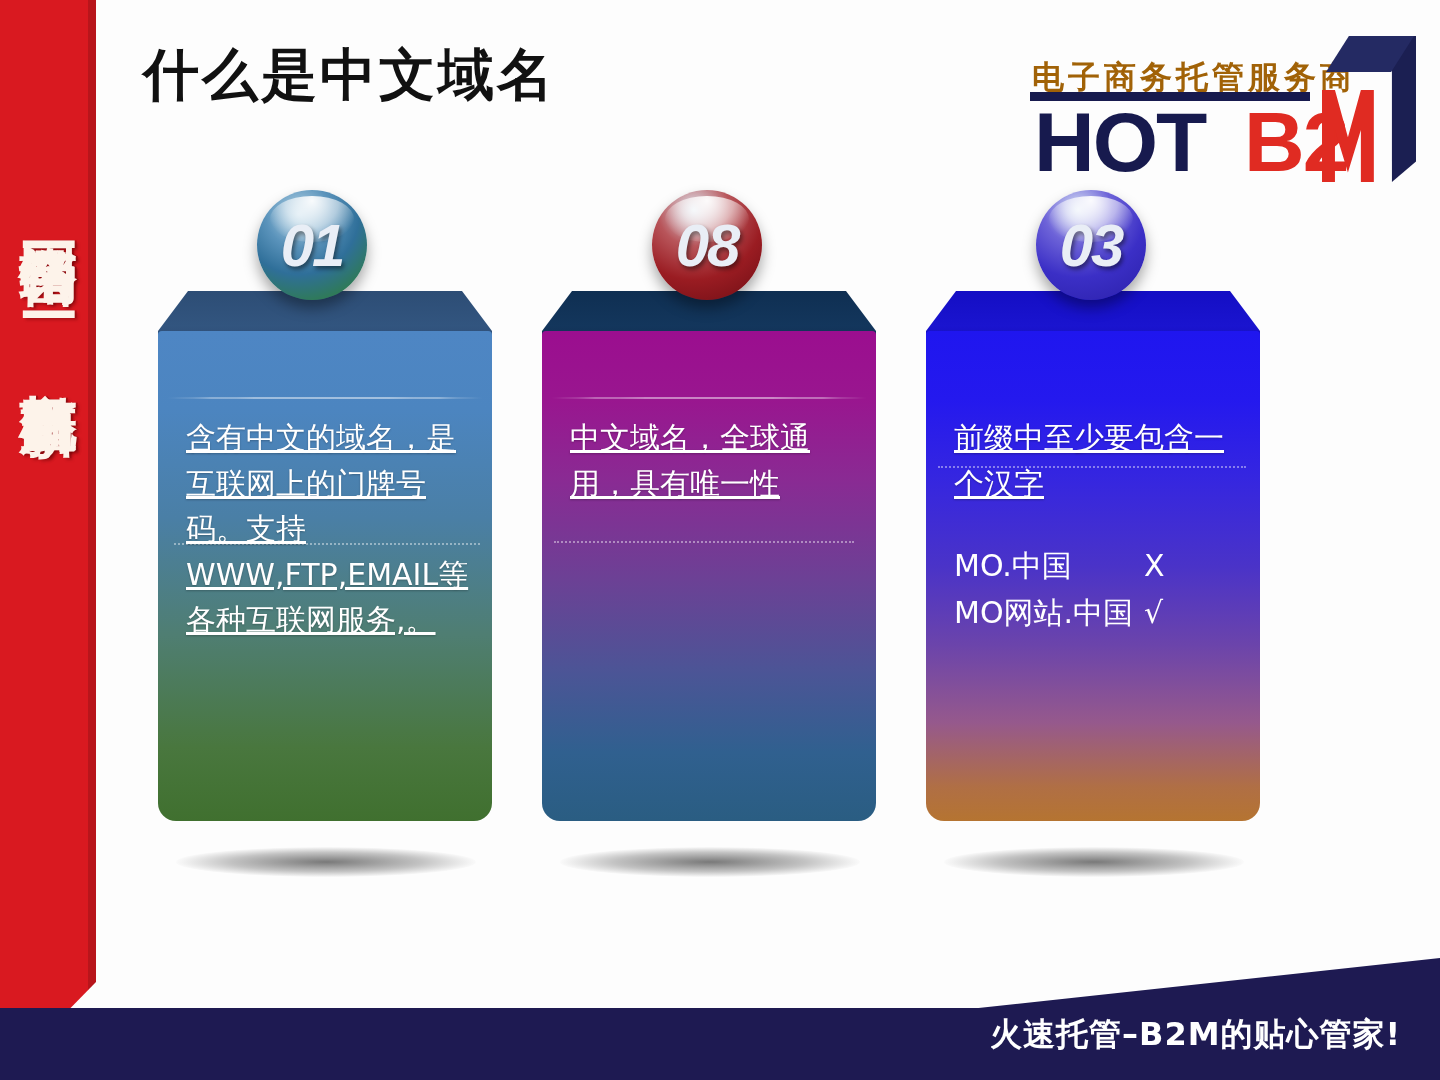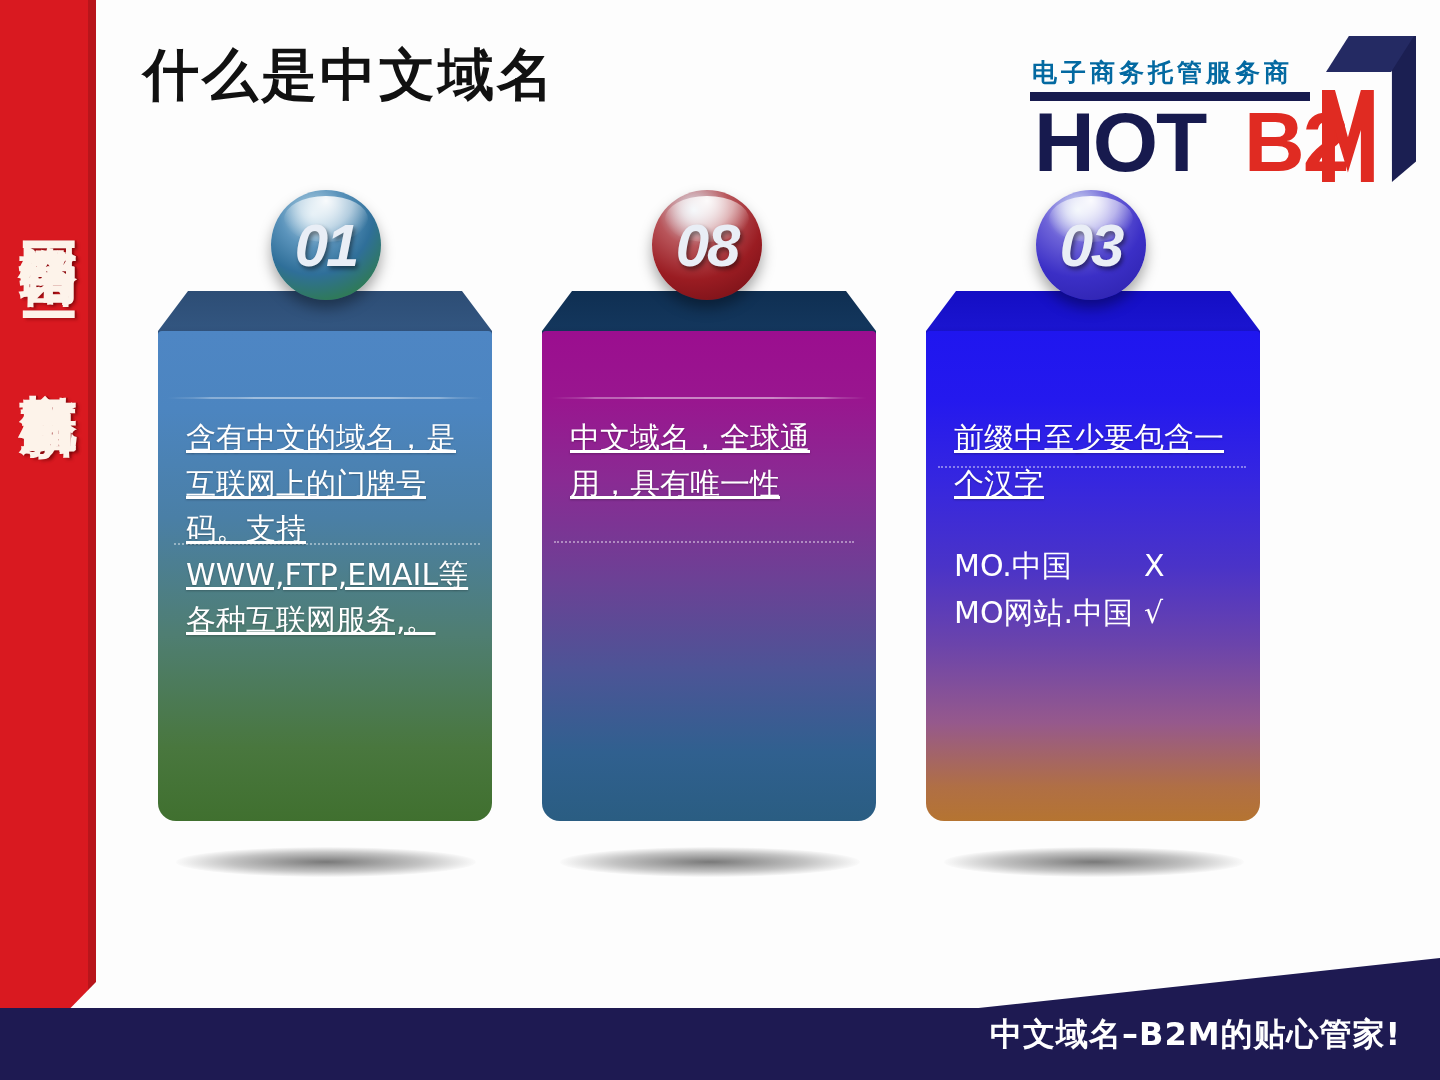--- a/index.html
+++ b/index.html
@@ -23,22 +23,22 @@
            font-size:58px;line-height:1.06;font-weight:700;color:#fdf3ea;
            letter-spacing:2px;
            text-shadow:2px 0 0 rgba(140,10,14,.55), 3px 2px 3px rgba(90,0,0,.35);}
 
   
   .title{position:absolute;left:143px;top:38px;font-size:56px;font-weight:700;
          color:#111111;letter-spacing:3px;font-family:"DejaVu Sans",sans-serif;}
 
   
   .logo{position:absolute;left:1022px;top:26px;width:400px;height:160px;}
-  .logo-cn{position:absolute;left:10px;top:30px;font-size:25px;font-weight:700;
-           color:#0369a1;letter-spacing:4px;font-family:"DejaVu Sans",sans-serif;
+  .logo-cn{position:absolute;left:10px;top:30px;font-size:32px;font-weight:700;
+           color:#a16207;letter-spacing:4px;font-family:"DejaVu Sans",sans-serif;
            white-space:nowrap;}
   .logo-rule{position:absolute;left:8px;top:66px;width:280px;height:9px;background:#171a4e;}
   .logo-hot{position:absolute;left:12px;top:68px;font-size:84px;font-weight:700;
             color:#171a4e;letter-spacing:-2px;font-family:"Liberation Sans",sans-serif;}
   .logo-b2{position:absolute;left:178px;top:68px;font-size:84px;font-weight:700;
            color:#e02b22;letter-spacing:-2px;font-family:"Liberation Sans",sans-serif;margin-left:44px;}
   .logo-mblk{position:absolute;left:300px;top:8px;width:95px;height:150px;}
   .logo-mblk .m-red{position:absolute;left:0;top:30px;width:72px;height:118px;
            background:#e02b22;
            clip-path:polygon(0 100%,0 22%,18% 22%,36% 62%,54% 22%,72% 22%,72% 100%,54% 100%,54% 56%,36% 92%,18% 56%,18% 100%);}
@@ -89,21 +89,21 @@
   .sphere{position:absolute;width:110px;height:110px;border-radius:50%;
           box-shadow:0 8px 14px rgba(0,0,0,.35);overflow:hidden;}
   .sphere .glare{position:absolute;left:12%;top:5%;width:76%;height:42%;
           border-radius:50%;
           background:radial-gradient(ellipse at 50% 10%,rgba(255,255,255,.95) 0%,rgba(255,255,255,.55) 45%,rgba(255,255,255,0) 80%);}
   .sphere .num{position:absolute;inset:0;display:flex;align-items:center;
           justify-content:center;font-size:60px;font-style:italic;font-weight:700;
           color:#e9eef6;letter-spacing:-2px;
           font-family:"Liberation Sans",sans-serif;
           text-shadow:2px 3px 4px rgba(0,0,0,.45);}
-  #sphere1{left:271px;top:190px;
+  #sphere1{left:257px;top:190px;
       background:radial-gradient(circle at 38% 22%,#b9d7e8 0%,#5a93bb 30%,#2f6f99 55%,#2f7a58 80%,#2f7a35 100%);}
   #sphere2{left:652px;top:190px;
       background:radial-gradient(circle at 38% 18%,#dfe9f2 0%,#b8555a 32%,#9a1c22 62%,#6d0d14 100%);}
   #sphere3{left:1036px;top:190px;
       background:radial-gradient(circle at 38% 18%,#dde8f6 0%,#6d63d8 30%,#3b2fc6 60%,#2a1fa8 100%);}
 
   
   .footer-band{position:absolute;left:0;top:1008px;width:1440px;height:72px;
         background:#1e1a52;}
   .footer-angle{position:absolute;left:960px;top:958px;width:480px;height:52px;
@@ -181,15 +181,15 @@
     </div>
     <div class="shadow"></div>
   </div>
   <div class="sphere" id="sphere3">
     <div class="glare"></div>
     <div class="num">03</div>
   </div>
 
   <div class="footer-angle"></div>
   <div class="footer-band"></div>
-  <div class="footer-text">中文域名–B2M的贴心管家!</div>
+  <div class="footer-text">火速托管–B2M的贴心管家!</div>
 
 </div>
 
 </body></html>

